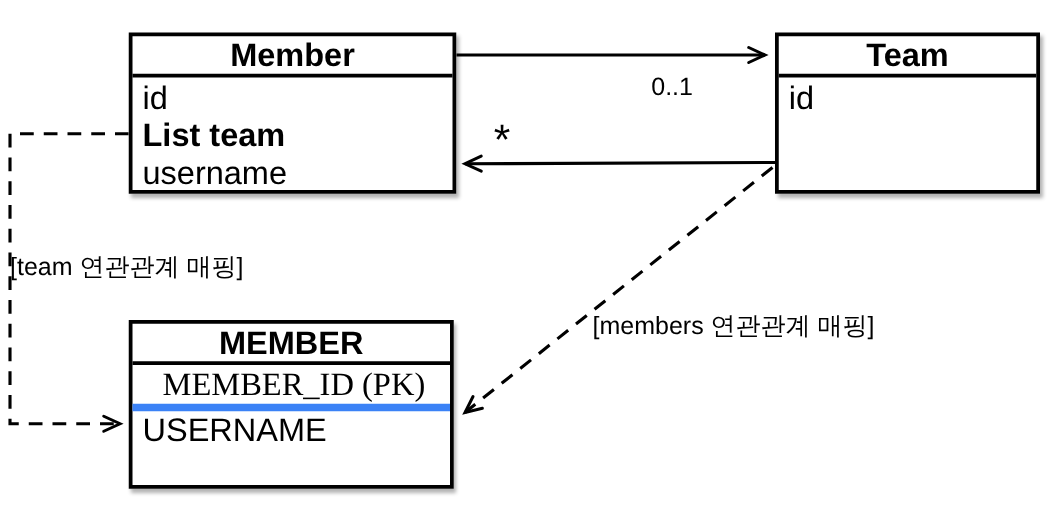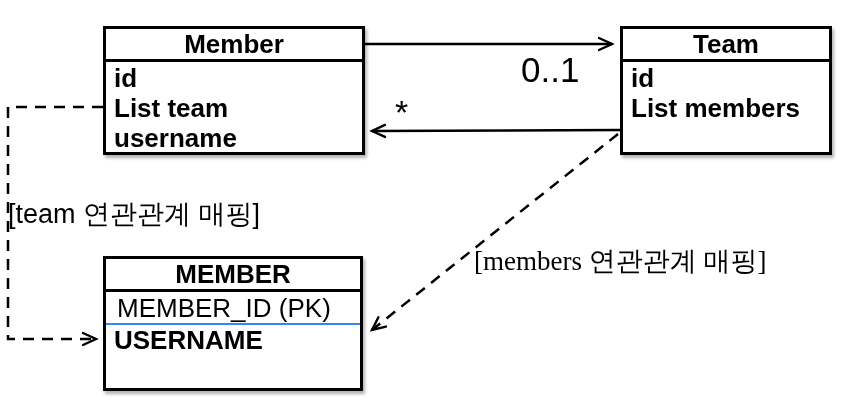--- a/index.html
+++ b/index.html
@@ -26,44 +26,44 @@
     font-size: 26px;
     line-height: 30px;
     border-bottom: 3px solid #000000;
     white-space: nowrap;
   }
   .entity-body { padding: 1px 0 0 8px; }
   .field {
     font-size: 26px;
     line-height: 30px;
     white-space: nowrap;
-    font-weight: bold;
   }
   .bold { font-weight: bold; }
   .pk-row {
     font-size: 26px;
     line-height: 30px;
-    border-bottom: 2px solid #3b82f6;
-    padding-left: 11px;
+    border-bottom: 6px solid #3b82f6;
+    padding-left: 24px;
     margin-left: -8px; 
     white-space: nowrap;
+    font-family: Liberation Serif, serif;
   }
   .member-table .entity-body { padding-left: 8px; }
 
   .svg-layer { position: absolute; left: 0; top: 0; pointer-events: none; }
 
   .mult-label {
     position: absolute;
-    font-size: 35px;
+    font-size: 20px;
     line-height: 28px;
     white-space: nowrap;
   }
   .annotation {
     position: absolute;
-    font-size: 27px;
+    font-size: 20px;
     line-height: 32px;
     white-space: nowrap;
   }
 </style>
 </head>
 <body>
 
 <div class="stage">
 
   <svg class="svg-layer" width="848" height="405" viewBox="0 0 848 405">
@@ -88,31 +88,30 @@
       <div class="field">id</div>
       <div class="field bold">List team</div>
       <div class="field">username</div>
     </div>
   </div>
 
   <div class="entity" style="left:620px; top:26px; width:212px; height:129px;">
     <div class="entity-title">Team</div>
     <div class="entity-body">
       <div class="field">id</div>
-      <div class="field bold">List members</div>
     </div>
   </div>
 
   <div class="entity member-table" style="left:103px; top:256px; width:260px; height:135px;">
     <div class="entity-title">MEMBER</div>
     <div class="entity-body">
       <div class="pk-row">MEMBER_ID (PK)</div>
       <div class="field">USERNAME</div>
     </div>
   </div>
 
   <div class="mult-label" style="left:521px; top:56px;">0..1</div>
   <div class="mult-label" style="left:395px; top:98px; font-size:34px;">*</div>
 
   <div class="annotation" style="left:8px; top:198px;">[team 연관관계 매핑]</div>
-  <div class="annotation" style="left:474px; top:245px;font-family:Liberation Serif, serif;">[members 연관관계 매핑]</div>
+  <div class="annotation" style="left:474px; top:245px;">[members 연관관계 매핑]</div>
 
 </div>
 
 </body></html>

